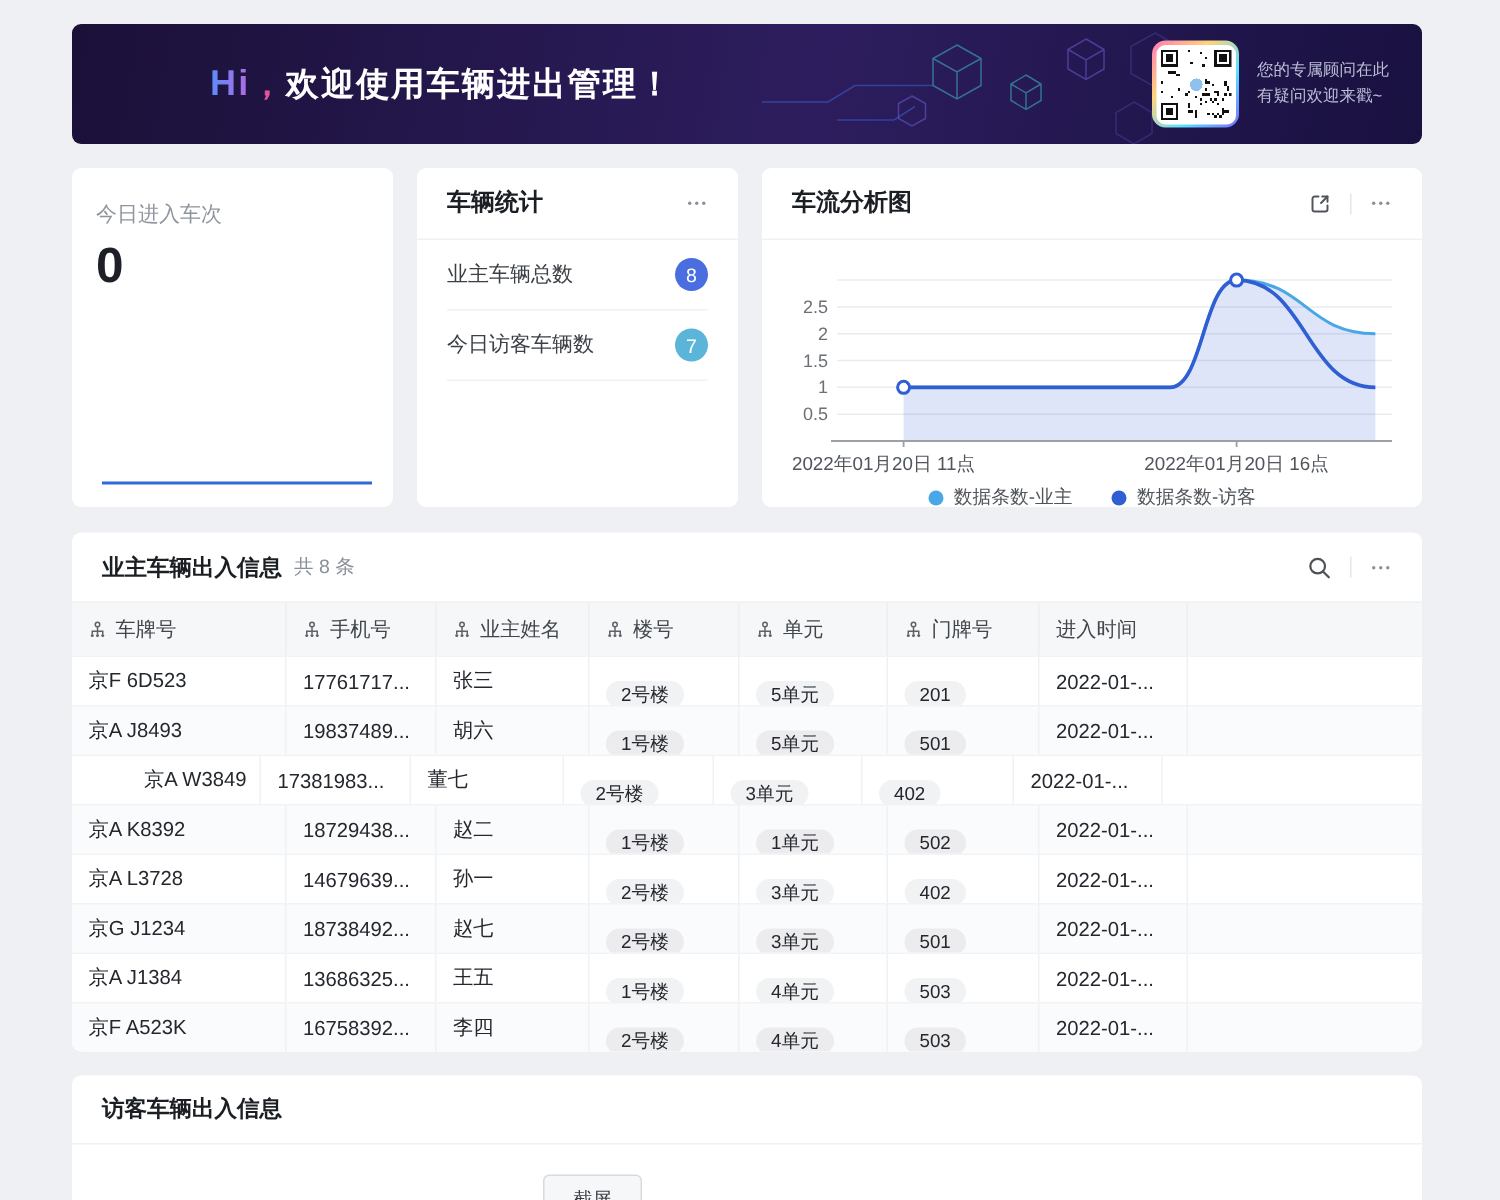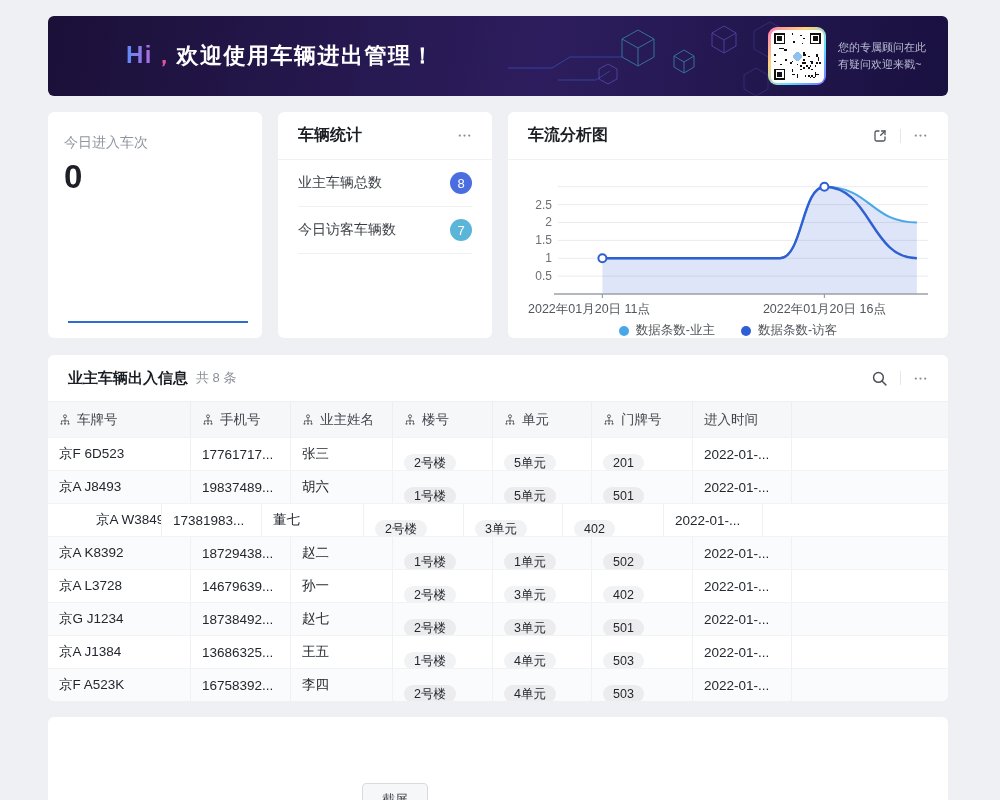--- a/index.html
+++ b/index.html
@@ -11,21 +11,21 @@
     color:#1d2127;
   }
   .content { position:absolute; left:48px; top:16px; width:900px; }
 
   
   .banner {
     position:relative; height:80px; border-radius:6px; overflow:hidden;
     background:linear-gradient(100deg,#1b1038 0%,#271952 38%,#2d1d5e 55%,#191140 100%);
   }
   .banner-title {
-    position:absolute; left:78px; top:50%; transform:translateY(-50%);
+    position:absolute; left:92px; top:50%; transform:translateY(-50%);
     font-size:22px; font-weight:700; color:#ffffff; letter-spacing:1.5px; white-space:nowrap;
   }
   .banner-title .hi {
     font-size:24px;
     background:linear-gradient(90deg,#5a8cf8,#b66ae0);
     -webkit-background-clip:text; background-clip:text; color:transparent;
   }
   .banner-title .comma { color:#e0559a; }
   .banner-right {
     position:absolute; right:22px; top:50%; transform:translateY(-50%);
@@ -421,21 +421,21 @@
           <div class="td" style="width: 99px;">
             <span class="pill">5单元</span>
           </div>
           <div class="td" style="width: 101px;">
             <span class="pill">501</span>
           </div>
           <div class="td" style="width: 99px;">2022-01-...</div>
           <div class="td" style="flex: 1 1 0%;"></div>
         </div>
         <div class="t-row">
-          <div class="td" style="width: 114px; padding-left: 48px;">京A W3849</div>
+          <div class="td" style="width: 126px; padding-left: 48px;">京A W3849</div>
           <div class="td" style="width: 100px;">17381983...</div>
           <div class="td" style="width: 102px;">董七</div>
           <div class="td" style="width: 100px;">
             <span class="pill">2号楼</span>
           </div>
           <div class="td" style="width: 99px;">
             <span class="pill">3单元</span>
           </div>
           <div class="td" style="width: 101px;">
             <span class="pill">402</span>
@@ -520,16 +520,19 @@
           <div class="td" style="width: 101px;">
             <span class="pill">503</span>
           </div>
           <div class="td" style="width: 99px;">2022-01-...</div>
           <div class="td" style="flex: 1 1 0%;"></div>
         </div>
       </div>
   </div>
 
   <div class="visitor-card">
+    <div class="visitor-head">
+      <span class="visitor-title">访客车辆出入信息</span>
+    </div>
     <button class="screenshot-btn">截屏</button>
   </div>
 
 </div>
 
 </body></html>

